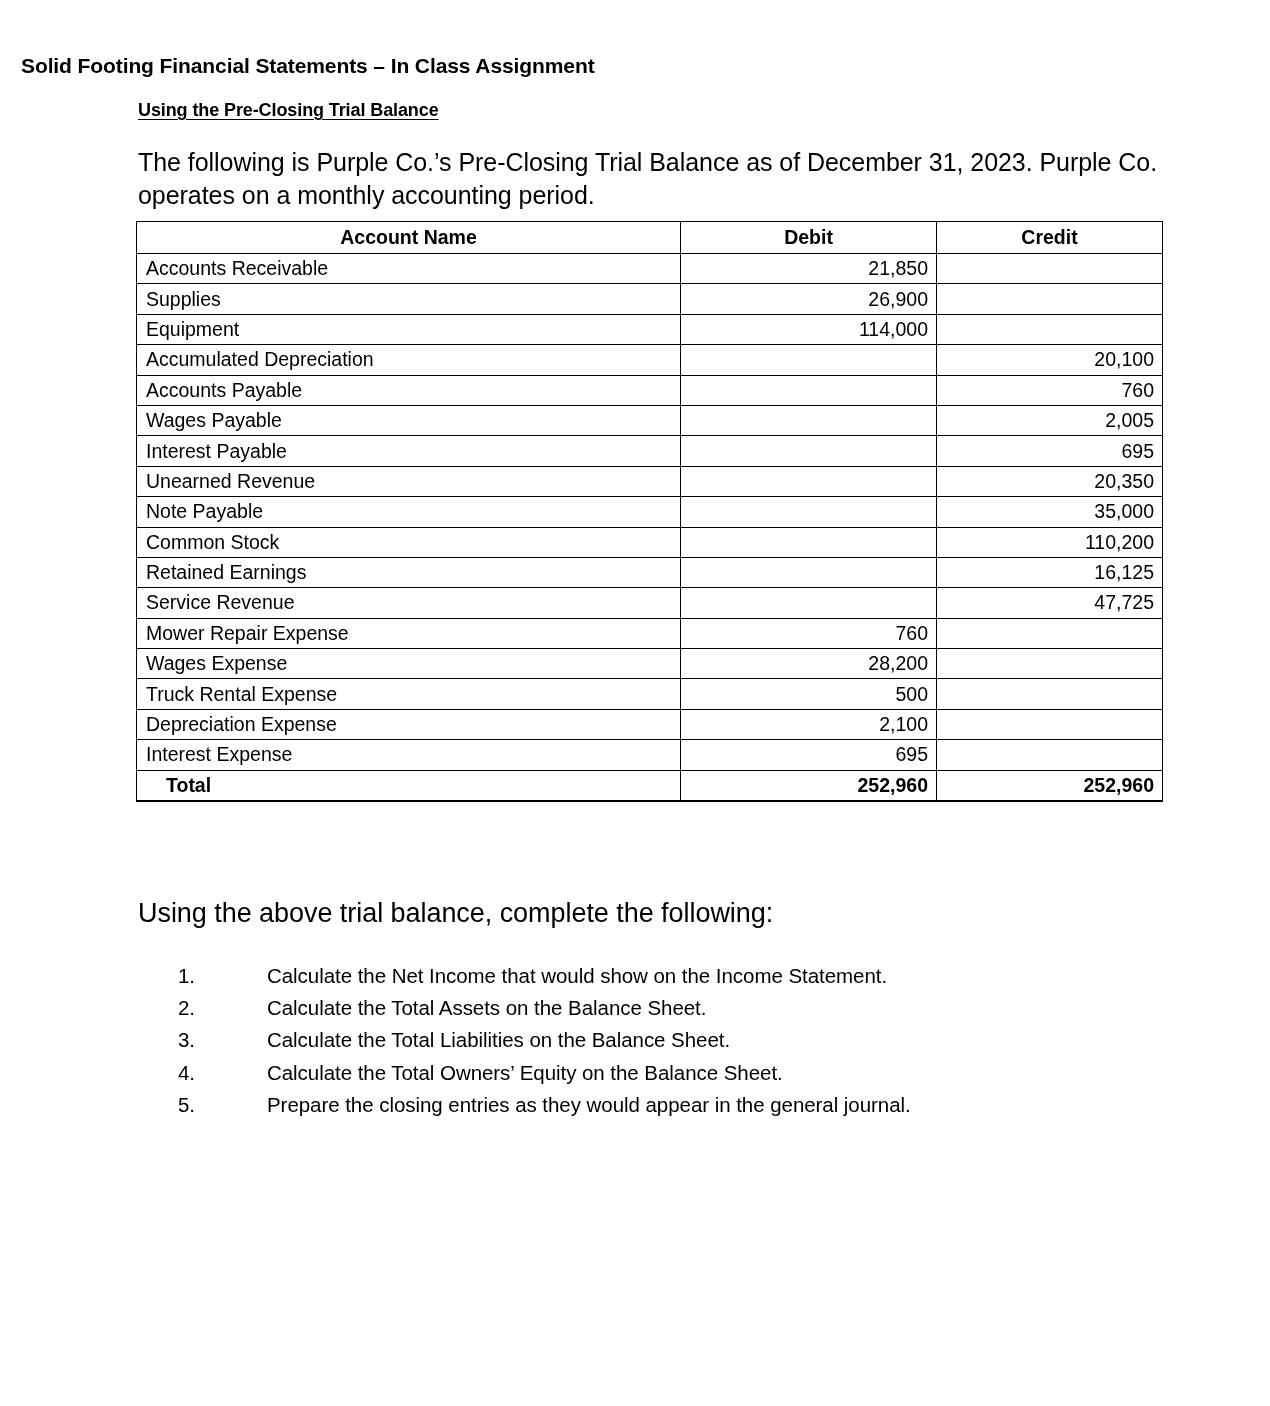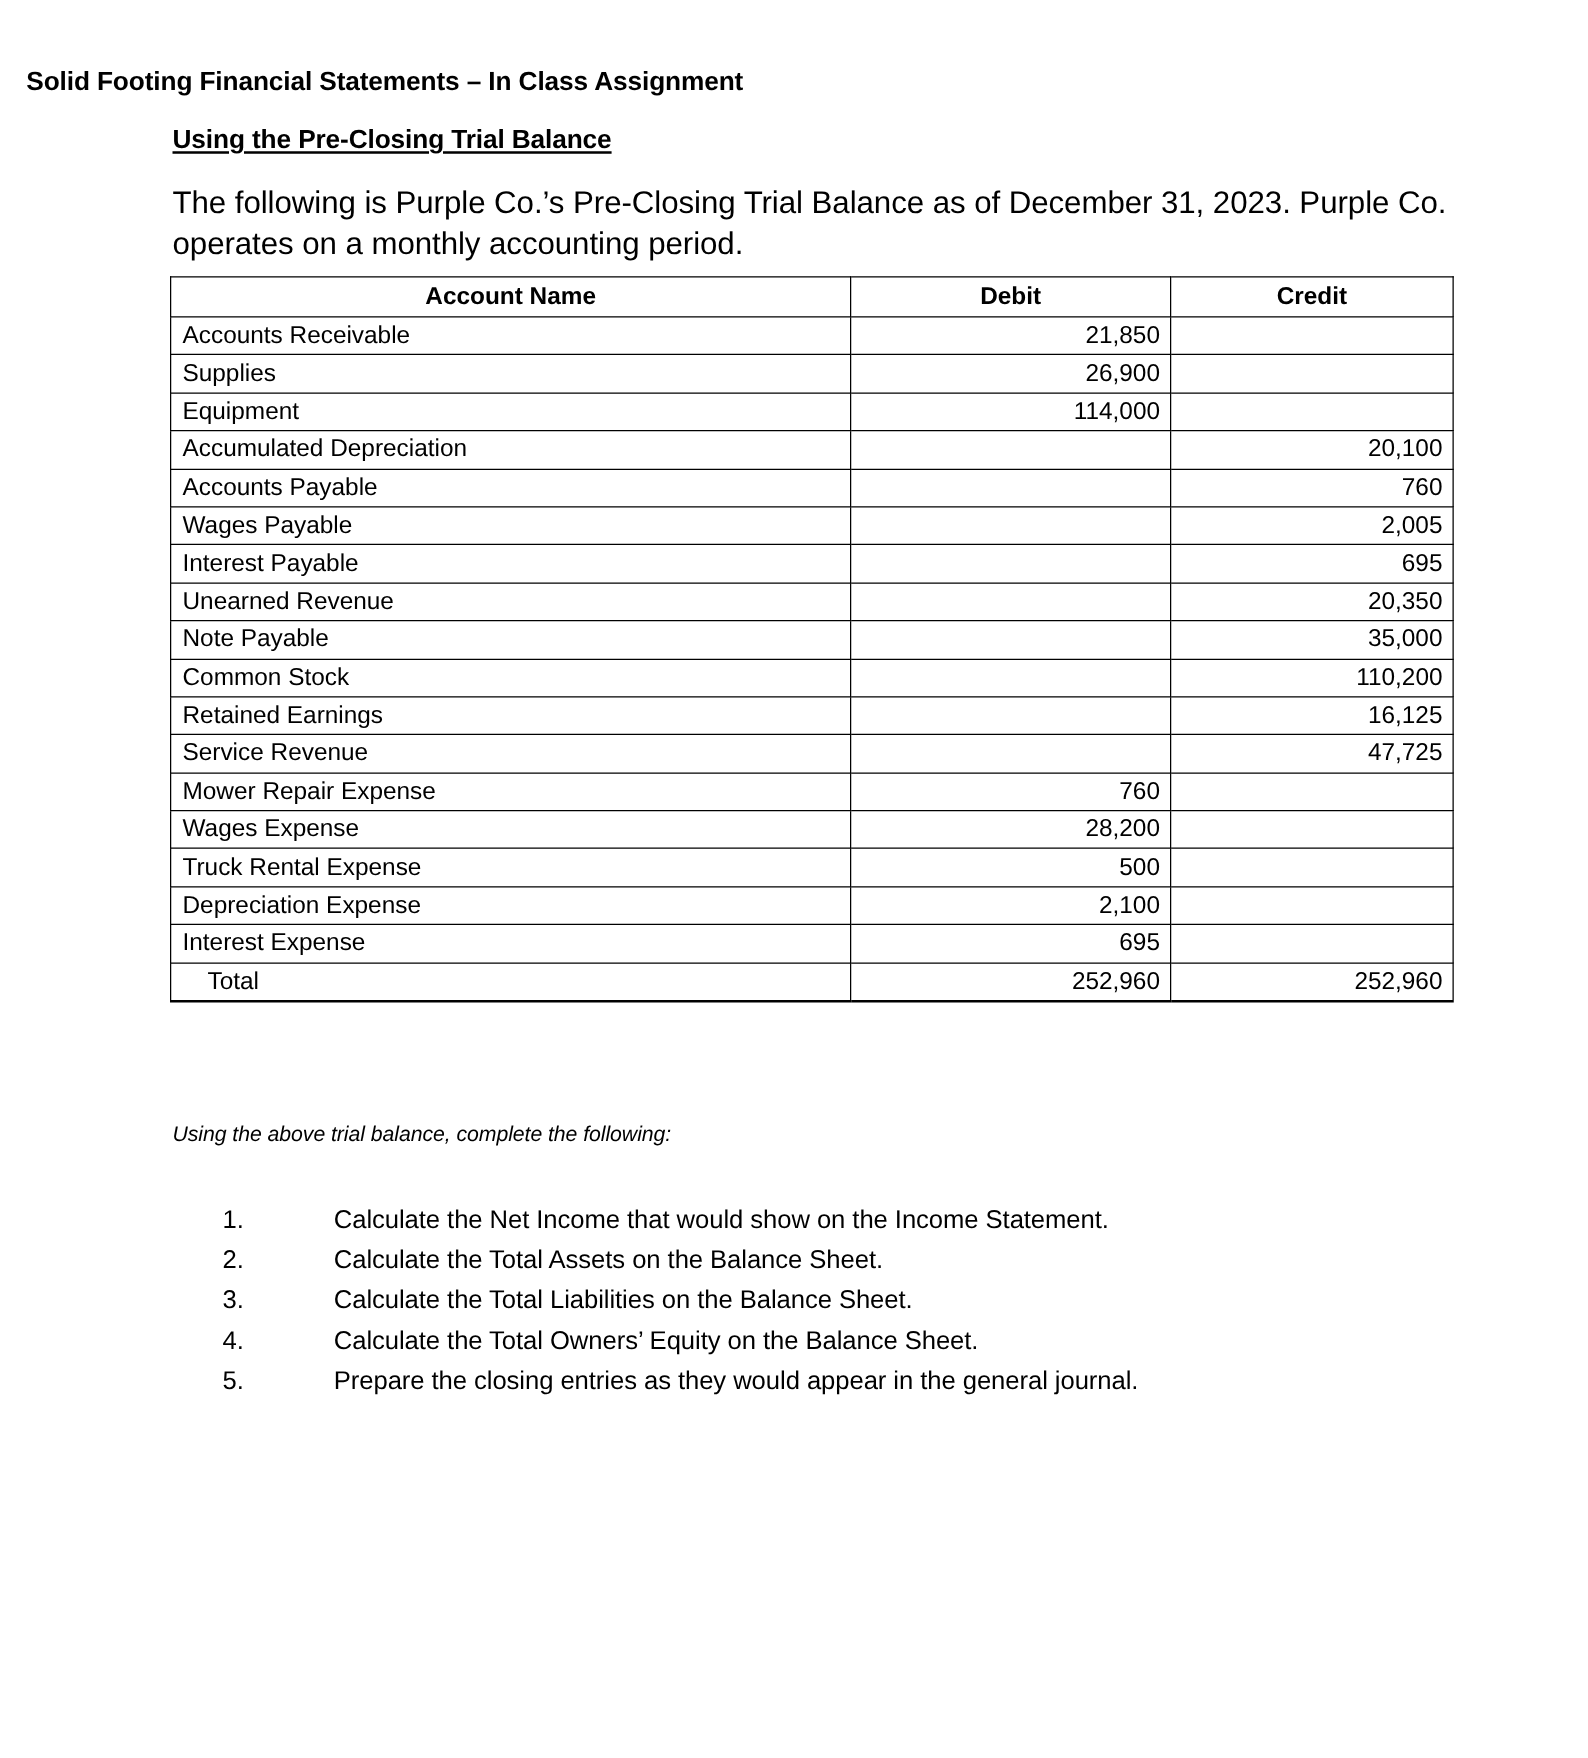--- a/index.html
+++ b/index.html
@@ -34,21 +34,21 @@
     font-weight: bold;
     letter-spacing: -0.1px;
     margin-left: 21px;
   }
 
   
   .section-heading {
     position: absolute;
     left: 138px;
     top: 100px;
-    font-size: 21px;
+    font-size: 18px;
     font-weight: bold;
     text-decoration: underline;
     text-underline-offset: 3px;
     letter-spacing: -0.1px;
   }
 
   
   .intro-para {
     position: absolute;
     left: 138px;
@@ -94,37 +94,36 @@
   }
   table.trial-balance td.acct {
     text-align: left;
     padding-left: 9px;
   }
   table.trial-balance td.num {
     text-align: right;
     padding-right: 8px;
   }
   table.trial-balance tr.total-row td {
-    font-weight: normal;
+    font-weight: bold;
     border-bottom: 2.5px solid #000000;
     height: 31px;
     margin-left: 36px;
   }
   table.trial-balance tr.total-row td.acct {
     padding-left: 29px;
   }
 
   
   .prompt-line {
     position: absolute;
     left: 138px;
     top: 898px;
-    font-size: 17px;
+    font-size: 27px;
     letter-spacing: -0.05px;
-    font-style: italic;
   }
 
   
   .task-list {
     position: absolute;
     left: 178px;
     top: 960px;
     width: 1000px;
   }
   .task-item {

